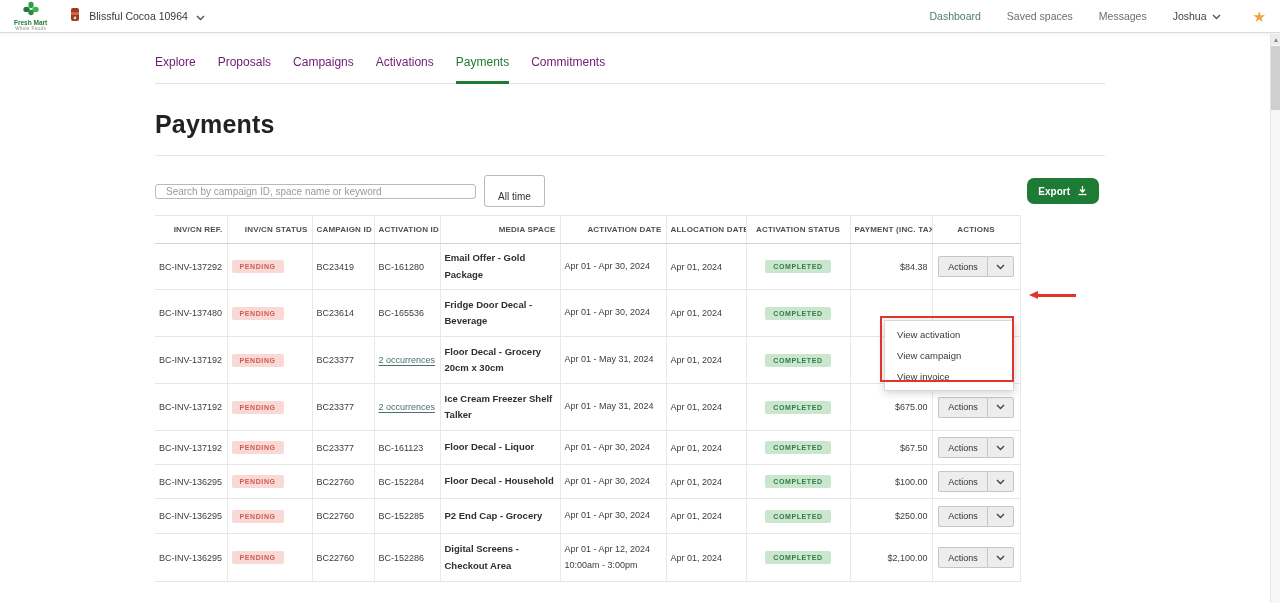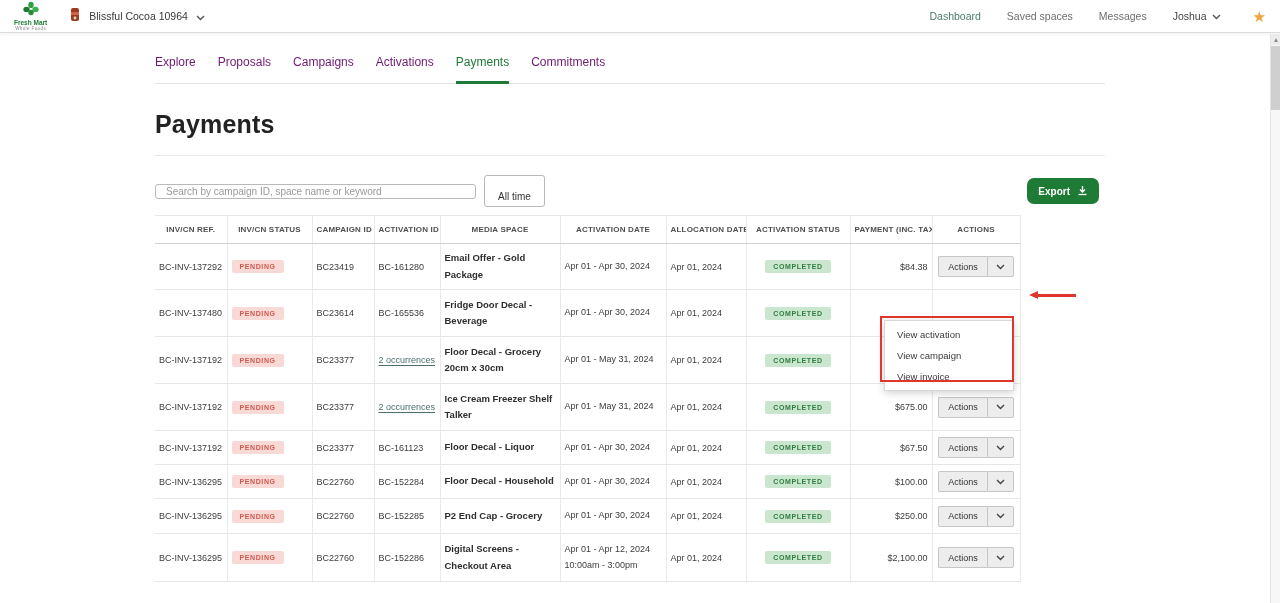--- a/index.html
+++ b/index.html
@@ -58,21 +58,21 @@
     background:var(--accent-green,#1d7a35); color:#fff; border:none; border-radius:7px;
     font-size:10px; font-weight:bold; display:flex; align-items:center; gap:7px; cursor:pointer;
     font-family:"Liberation Sans","DejaVu Sans",sans-serif;
   }
 
   .summary { margin-top:22px; font-size:10px; color:#555; }
 
   
   table.payments { margin-top:8px; width:865px; border-collapse:collapse; table-layout:fixed; }
   th {
-    font-size:8px; font-weight:bold; color:#4f4f4f; letter-spacing:.2px; text-align:center;
+    font-size:8px; font-weight:bold; color:#4f4f4f; letter-spacing:.2px; text-align:right;
     padding:9px 4px; border-top:1px solid #e6e6e6; border-bottom:1px solid #d2d2d2;
     border-right:1px solid #e9e9e9; background:#fff; white-space:nowrap; overflow:hidden;
   }
   td {
     font-size:9px; color:#3c3c3c; padding:6px 4px;
     border-bottom:1px solid #e6e6e6; border-right:1px solid #e9e9e9;
     vertical-align:middle; overflow:hidden;
   }
   td.c0, td.c2, td.c3, td.c5, td.c6, td.c8 { white-space:nowrap; }
   td.c4 { font-size:9.5px; font-weight:bold; color:#2e2e2e; line-height:1.7; }

